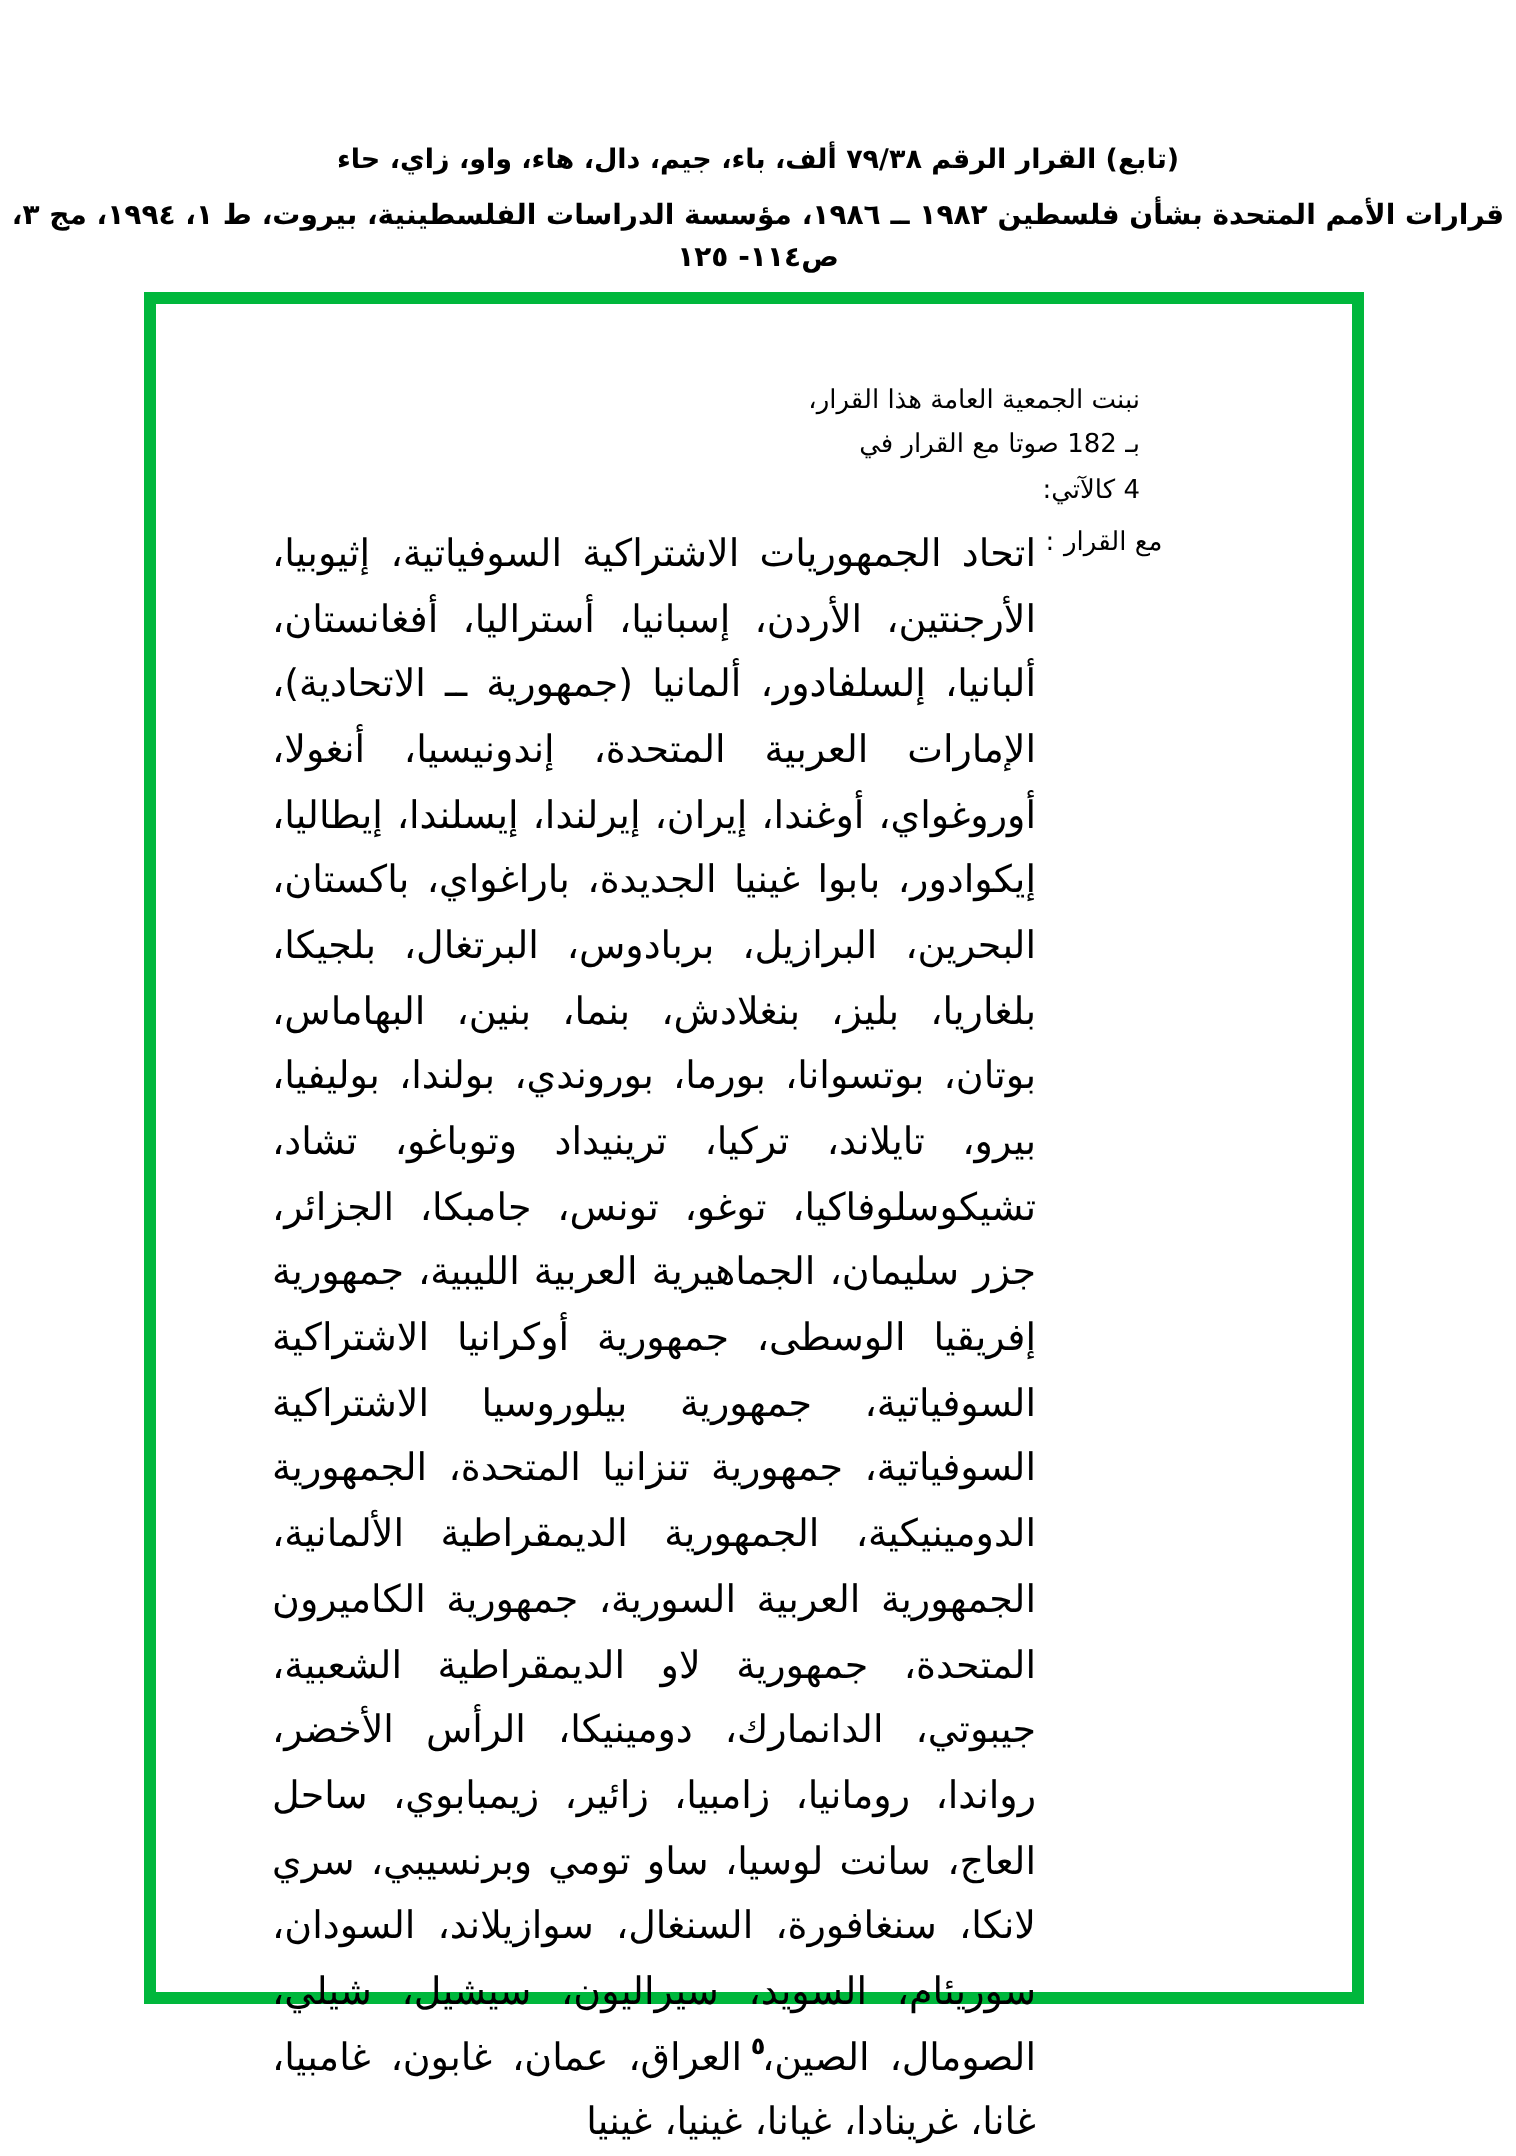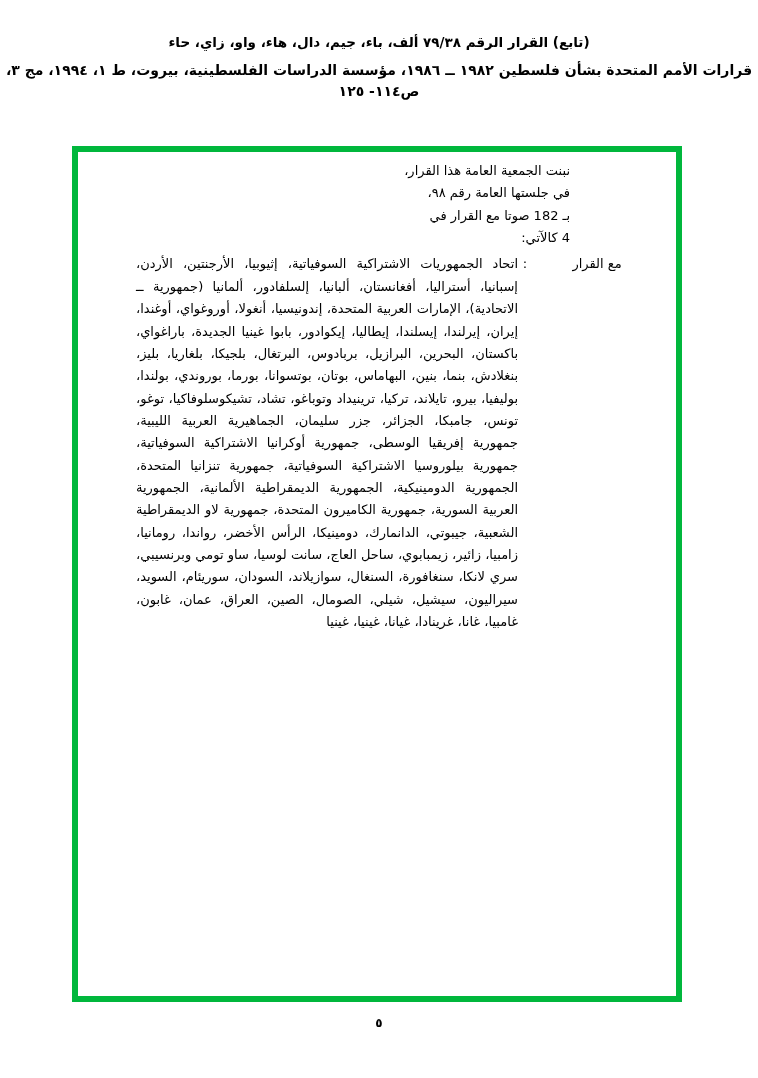--- a/index.html
+++ b/index.html
@@ -16,21 +16,21 @@
     overflow: hidden;
   }
   .page {
     position: relative;
     width: 758px;
     height: 1078px;
     box-sizing: border-box;
   }
   .header {
     text-align: center;
-    padding-top: 32px;
+    padding-top: 70px;
   }
   .header-title {
     font-size: 13.5px;
     font-weight: bold;
     letter-spacing: 0px;
     direction: rtl;
     line-height: 1.5;
   }
   .header-source {
     font-size: 14px;
@@ -44,21 +44,21 @@
     top: 146px;
     left: 72px;
     width: 610px;
     height: 856px;
     border: 6px solid #00b73c;
     box-sizing: border-box;
     background: #ffffff;
   }
   .content {
     position: absolute;
-    top: 160px;
+    top: 190px;
     left: 72px;
     width: 610px;
     direction: rtl;
     font-size: 13px;
     line-height: 1.72;
   }
   .intro {
     padding-right: 112px;
     padding-left: 160px;
   }
@@ -67,37 +67,37 @@
     white-space: nowrap;
   }
   .votes-block {
     display: flex;
     flex-direction: row;
     margin-top: 4px;
   }
   .votes-label {
     width: 150px;
     flex: none;
-    text-align: center;
+    text-align: left;
     padding-right: 20px;
     box-sizing: border-box;
     font-size: 13px;
     white-space: nowrap;
   }
   .votes-colon {
     width: 14px;
     flex: none;
     text-align: center;
   }
   .countries {
     flex: 1;
     text-align: justify;
     text-align-last: right;
     padding-left: 64px;
-    font-size: 13px;
+    font-size: 19px;
     line-height: 1.72;
   }
   .page-number {
     position: absolute;
     top: 1016px;
     left: 0;
     width: 758px;
     text-align: center;
     font-size: 12px;
     font-weight: bold;
@@ -112,21 +112,20 @@
     <div class="header-title">(تابع) القرار الرقم ٧٩/٣٨ ألف، باء، جيم، دال، هاء، واو، زاي، حاء</div>
     <div class="header-source">قرارات الأمم المتحدة بشأن فلسطين ١٩٨٢ ــ ١٩٨٦، مؤسسة الدراسات الفلسطينية، بيروت، ط ١، ١٩٩٤، مج ٣، ص١١٤- ١٢٥</div>
   </div>
 
   <div class="frame"></div>
 
   <div class="content">
 
     <div class="intro">
       <div>نبنت الجمعية العامة هذا القرار،</div>
-      <div>في جلستها العامة رقم ٩٨،</div>
       <div>بـ 182 صوتا مع القرار في</div>
       <div>4 كالآتي:</div>
     </div>
 
     <div class="votes-block">
       <div class="votes-label">مع القرار</div>
       <div class="votes-colon">:</div>
       <div class="countries">اتحاد الجمهوريات الاشتراكية السوفياتية، إثيوبيا، الأرجنتين، الأردن، إسبانيا، أستراليا، أفغانستان، ألبانيا، إلسلفادور، ألمانيا (جمهورية ــ الاتحادية)، الإمارات العربية المتحدة، إندونيسيا، أنغولا، أوروغواي، أوغندا، إيران، إيرلندا، إيسلندا، إيطاليا، إيكوادور، بابوا غينيا الجديدة، باراغواي، باكستان، البحرين، البرازيل، بربادوس، البرتغال، بلجيكا، بلغاريا، بليز، بنغلادش، بنما، بنين، البهاماس، بوتان، بوتسوانا، بورما، بوروندي، بولندا، بوليفيا، بيرو، تايلاند، تركيا، ترينيداد وتوباغو، تشاد، تشيكوسلوفاكيا، توغو، تونس، جامبكا، الجزائر، جزر سليمان، الجماهيرية العربية الليبية، جمهورية إفريقيا الوسطى، جمهورية أوكرانيا الاشتراكية السوفياتية، جمهورية بيلوروسيا الاشتراكية السوفياتية، جمهورية تنزانيا المتحدة، الجمهورية الدومينيكية، الجمهورية الديمقراطية الألمانية، الجمهورية العربية السورية، جمهورية الكاميرون المتحدة، جمهورية لاو الديمقراطية الشعبية، جيبوتي، الدانمارك، دومينيكا، الرأس الأخضر، رواندا، رومانيا، زامبيا، زائير، زيمبابوي، ساحل العاج، سانت لوسيا، ساو تومي وبرنسيبي، سري لانكا، سنغافورة، السنغال، سوازيلاند، السودان، سوريئام، السويد، سيراليون، سيشيل، شيلي، الصومال، الصين، العراق، عمان، غابون، غامبيا، غانا، غرينادا، غيانا، غينيا، غينيا</div>
     </div>
 

